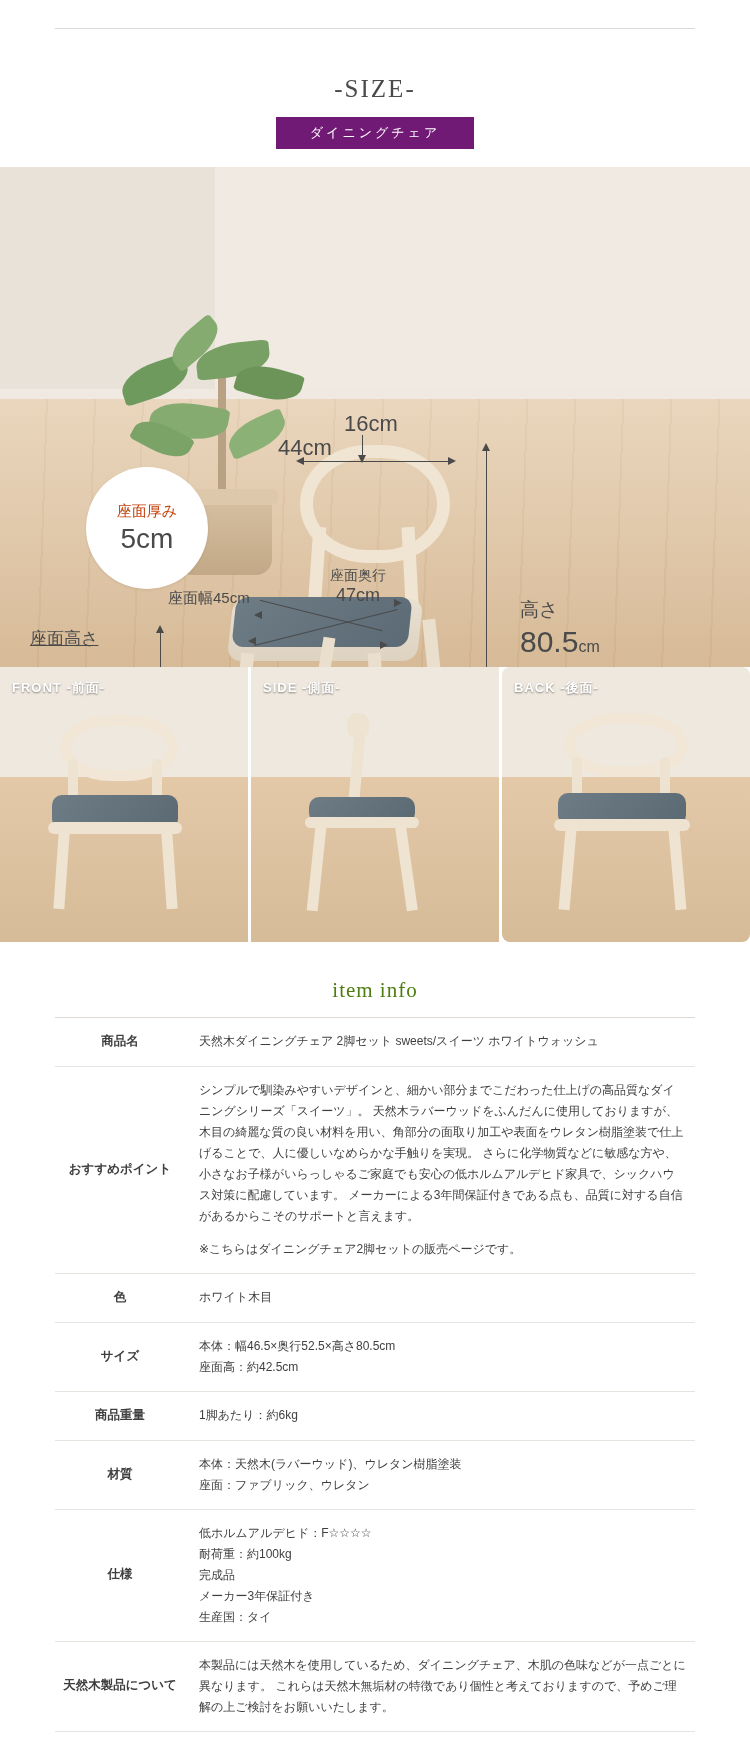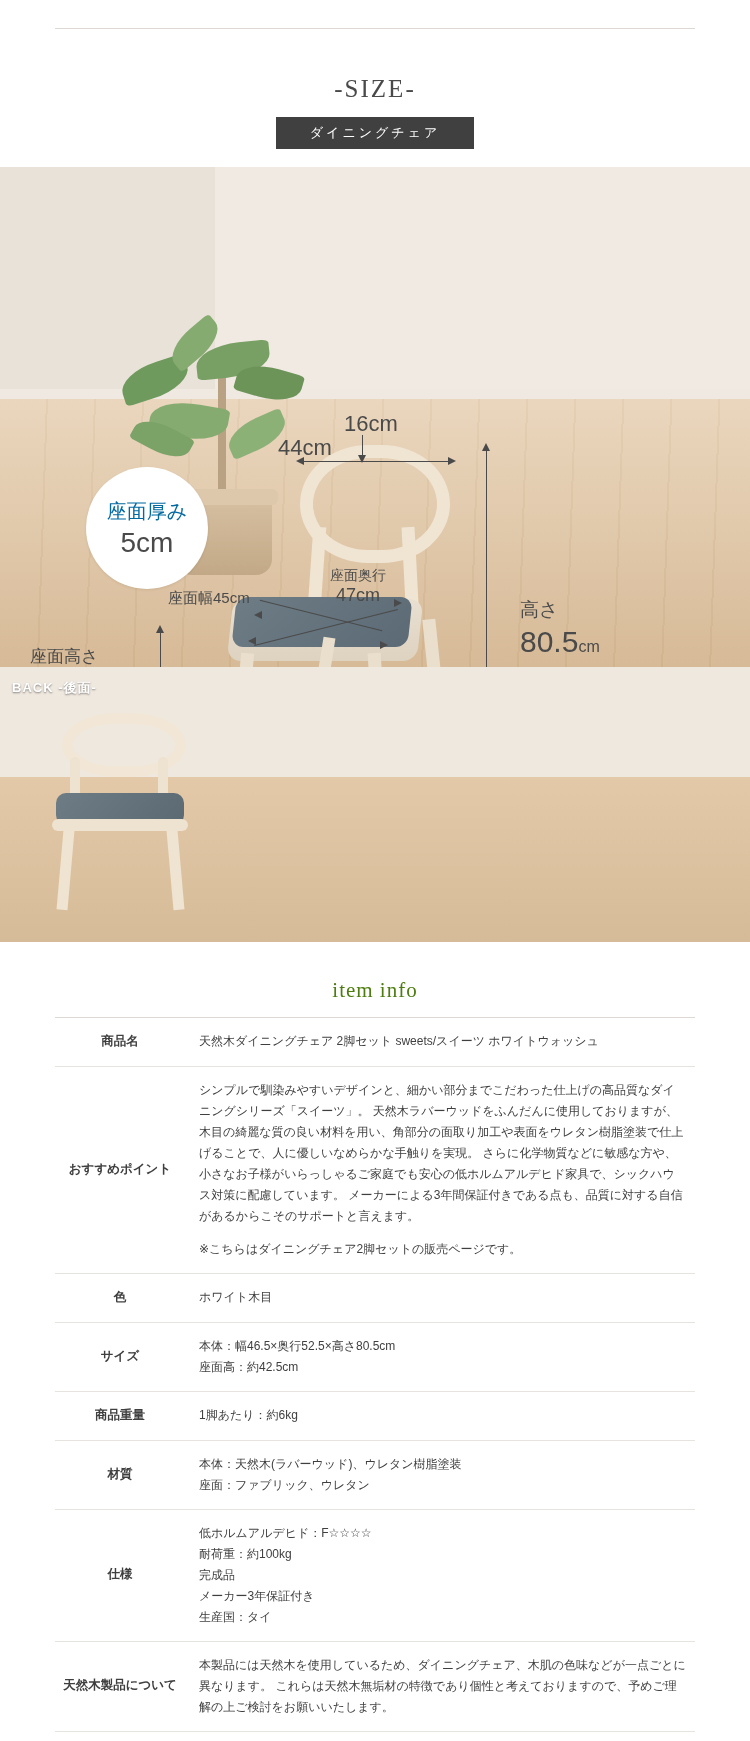--- a/index.html
+++ b/index.html
@@ -15,21 +15,21 @@
   
   .top-rule{width:640px;height:1px;background:#ddd8d4;margin:28px auto 0;}
 
   
   .size-head{text-align:center;margin-top:46px;}
   .size-head .title{
     font-size:25px;letter-spacing:2px;color:#4a4a4a;font-weight:normal;
     font-family:"Liberation Serif","DejaVu Serif",serif;
   }
   .size-sub{
-    display:inline-block;margin-top:14px;background:#404040;color:#ffffff;
+    display:inline-block;margin-top:14px;background:#701a75;color:#ffffff;
     font-size:13px;letter-spacing:3px;padding:7px 34px;
   }
 
   
   .hero{
     position:relative;width:750px;height:500px;margin-top:18px;overflow:hidden;
     background:linear-gradient(#efe7dd 0%,#efe7dd 46%,#e4cfb4 46%,#d9c0a1 100%);
   }
   
   .hero .wall{position:absolute;left:0;top:0;width:750px;height:232px;background:#f0eae2;}
@@ -69,42 +69,42 @@
   .leg-fr{left:372px;top:486px;width:13px;height:128px;transform:rotate(-4deg);}
   .leg-bl{left:316px;top:470px;width:12px;height:96px;transform:rotate(9deg);}
   .leg-br{left:430px;top:452px;width:13px;height:148px;transform:rotate(-6deg);}
 
   
   .badge{
     position:absolute;width:122px;height:122px;border-radius:50%;background:#ffffff;
     display:flex;flex-direction:column;align-items:center;justify-content:center;
     box-shadow:0 1px 3px rgba(0,0,0,.08);
   }
-  .badge .b1{font-size:20px;color:#0369a1;}
+  .badge .b1{font-size:15px;color:#c2410c;}
   .badge .b2{font-size:28px;color:#4a4a4a;margin-top:2px;}
   .dim{position:absolute;color:#4a4a4a;white-space:nowrap;}
   .dim.small{font-size:15px;}
   .dim.mid{font-size:22px;}
   .num-lg{font-size:30px;}
   .unit{font-size:16px;}
 
   .line{position:absolute;background:#4a4a4a;}
   .h-line{height:1px;}
   .v-line{width:1px;}
   .arrow{position:absolute;width:0;height:0;}
   .ar-l{border-top:4px solid transparent;border-bottom:4px solid transparent;border-right:8px solid #4a4a4a;}
   .ar-r{border-top:4px solid transparent;border-bottom:4px solid transparent;border-left:8px solid #4a4a4a;}
   .ar-u{border-left:4px solid transparent;border-right:4px solid transparent;border-bottom:8px solid #4a4a4a;}
   .ar-d{border-left:4px solid transparent;border-right:4px solid transparent;border-top:8px solid #4a4a4a;}
 
   
   .views{display:flex;width:750px;height:275px;}
   .view{position:relative;flex:1;margin-right:3px;overflow:hidden;
     background:linear-gradient(#efe8df 0%,#efe8df 40%,#e3c9a8 40%,#d6bb98 100%);}
-  .view:last-child{margin-right:0;}
+  .view:last-child{margin-right:0;border-radius:8px;}
   .view .tag{position:absolute;left:12px;top:12px;color:#fff;font-size:13px;font-weight:bold;
     text-shadow:0 1px 2px rgba(0,0,0,.45);letter-spacing:1px;}
   .vc-back{position:absolute;border:11px solid #f2e7d6;border-radius:50%/58%;}
   .vc-seat{position:absolute;border-radius:10px;background:linear-gradient(135deg,#6d7c85,#5a6972);}
   .vc-frame{position:absolute;border-radius:8px;background:#eee2d0;}
   .vc-leg{position:absolute;background:#efe3d1;}
 
   
   .info-wrap{width:750px;padding:0 0 20px;}
   .info-head{text-align:center;margin:36px 0 14px;}
@@ -190,32 +190,51 @@
 
     <div class="dim" style="left:520px;top:430px;">
       <div style="font-size:19px;">高さ</div>
       <div style="margin-top:2px;">
         <span class="num-lg">80.5</span><span class="unit">cm</span>
       </div>
     </div>
     <div class="line v-line" style="left:486px;top:284px;height:324px;"></div>
     <div class="arrow ar-u" style="left:482px;top:276px;"></div>
 
-    <div class="dim" style="left:30px;top:478px;">
+    <div class="dim" style="left:30px;top:460px;text-decoration:underline;">
       <div style="font-size:17px;">座面高さ</div>
 
     </div>
     <div class="line v-line" style="left:160px;top:466px;height:180px;"></div>
     <div class="arrow ar-u" style="left:156px;top:458px;"></div>
 
   </div>
 
   <div class="views">
 
-
+    <div class="view">
+      <div class="tag">FRONT -前面-</div>
+      <div class="vc-back" style="left:60px;top:48px;width:96px;height:44px;"></div>
+      <div class="vc-frame" style="left:68px;top:92px;width:10px;height:50px;"></div>
+      <div class="vc-frame" style="left:152px;top:92px;width:10px;height:50px;"></div>
+      <div class="vc-seat" style="left:52px;top:128px;width:126px;height:34px;"></div>
+      <div class="vc-frame" style="left:48px;top:155px;width:134px;height:12px;"></div>
+      <div class="vc-leg" style="left:56px;top:166px;width:11px;height:76px;transform:rotate(4deg);"></div>
+      <div class="vc-leg" style="left:164px;top:166px;width:11px;height:76px;transform:rotate(-4deg);"></div>
+    </div>
+
+    <div class="view">
+      <div class="tag">SIDE -側面-</div>
+      <div class="vc-frame" style="left:96px;top:46px;width:22px;height:26px;border-radius:10px;"></div>
+      <div class="vc-frame" style="left:100px;top:66px;width:11px;height:76px;transform:rotate(5deg);"></div>
+      <div class="vc-seat" style="left:58px;top:130px;width:106px;height:26px;"></div>
+      <div class="vc-frame" style="left:54px;top:150px;width:114px;height:11px;"></div>
+      <div class="vc-leg" style="left:60px;top:160px;width:11px;height:84px;transform:rotate(6deg);"></div>
+      <div class="vc-leg" style="left:150px;top:160px;width:11px;height:84px;transform:rotate(-8deg);"></div>
+    </div>
 
     <div class="view">
       <div class="tag">BACK -後面-</div>
       <div class="vc-back" style="left:62px;top:46px;width:102px;height:42px;"></div>
       <div class="vc-frame" style="left:70px;top:90px;width:10px;height:52px;"></div>
       <div class="vc-frame" style="left:158px;top:90px;width:10px;height:52px;"></div>
       <div class="vc-seat" style="left:56px;top:126px;width:128px;height:32px;"></div>
       <div class="vc-frame" style="left:52px;top:152px;width:136px;height:12px;"></div>
       <div class="vc-leg" style="left:60px;top:163px;width:11px;height:80px;transform:rotate(5deg);"></div>
       <div class="vc-leg" style="left:170px;top:163px;width:11px;height:80px;transform:rotate(-5deg);"></div>

